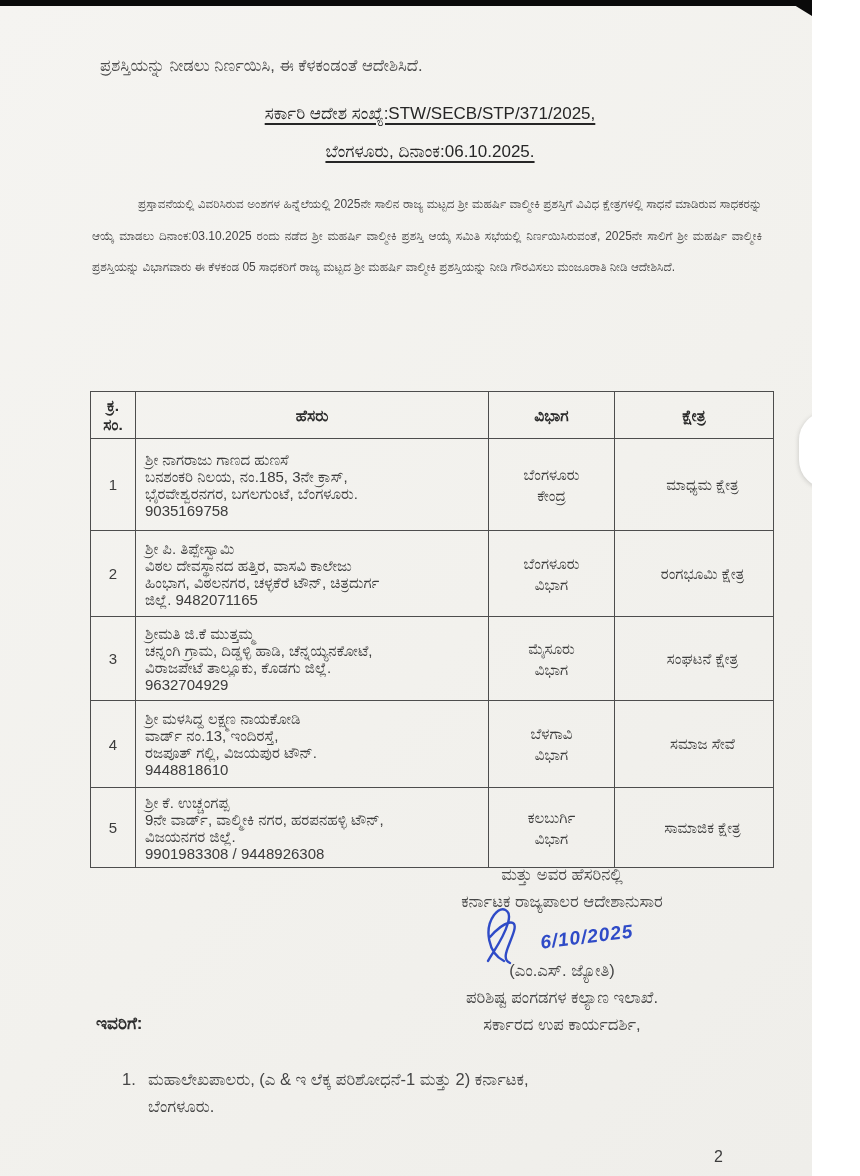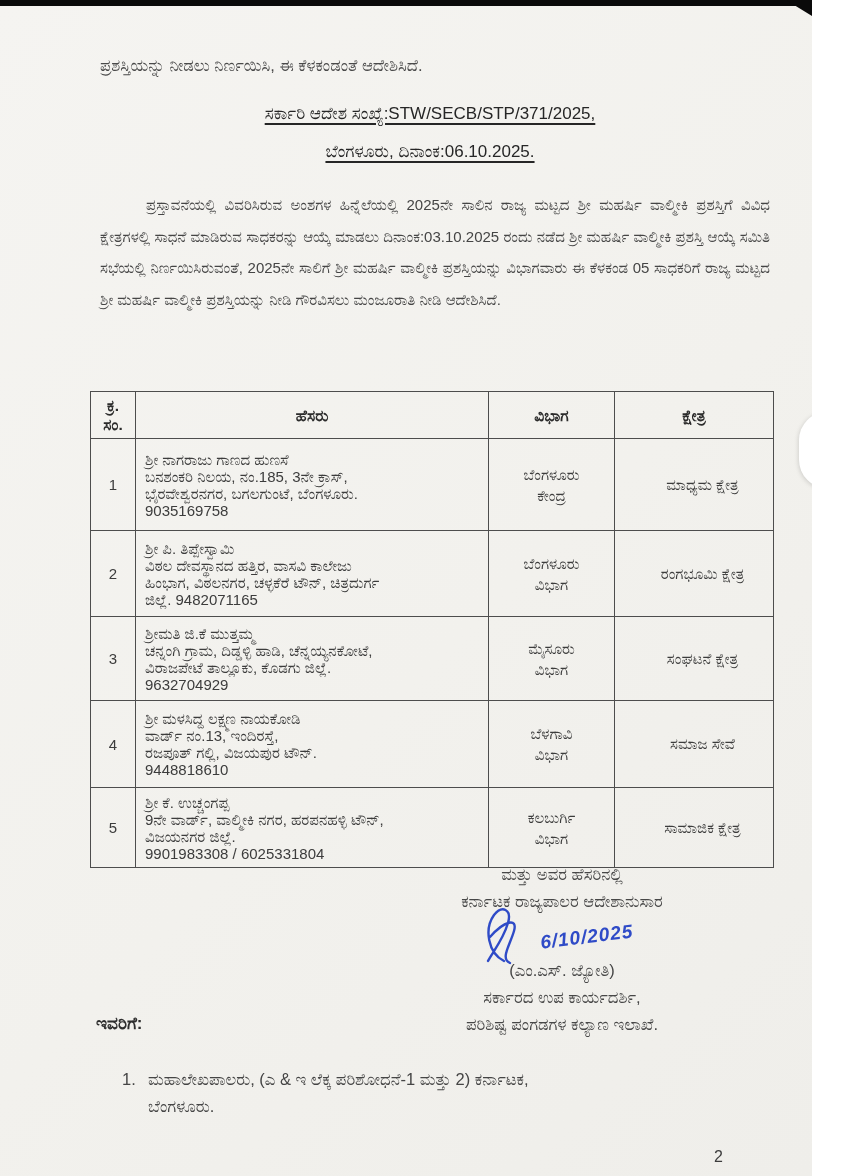--- a/index.html
+++ b/index.html
@@ -28,22 +28,22 @@
   .order-head {
     position: absolute; left: 90px; top: 102px; width: 680px;
     text-align: center; font-weight: normal; color: #262626;
   }
   .order-head div {
     font-size: 17px; line-height: 24px; margin-bottom: 14px;
     text-decoration: underline; text-underline-offset: 4px;
     text-decoration-thickness: 1.5px;
   }
   .body-paragraph {
-    position: absolute; left: 100px; top: 189px; width: 670px;
-    font-size: 15px; line-height: 31.5px;
+    position: absolute; left: 92px; top: 189px; width: 670px;
+    font-size: 12px; line-height: 31.5px;
     text-align: justify; text-indent: 46px;
     color: #454545;
   }
   .awardees-table {
     position: absolute; left: 90px; top: 391px;
     border-collapse: collapse; table-layout: fixed;
     width: 683px;
     font-size: 15px; color: #3c3c3c;
   }
   .awardees-table th, .awardees-table td {
@@ -177,41 +177,41 @@
 9448818610</td>
         <td class="div-cell">ಬೆಳಗಾವಿ
 ವಿಭಾಗ</td>
         <td class="field-cell">ಸಮಾಜ ಸೇವೆ</td>
       </tr>
       <tr style="height:80px;">
         <td class="sl-cell">5</td>
         <td class="name-cell">ಶ್ರೀ ಕೆ. ಉಚ್ಚಂಗಪ್ಪ
 9ನೇ ವಾರ್ಡ್, ವಾಲ್ಮೀಕಿ ನಗರ, ಹರಪನಹಳ್ಳಿ ಟೌನ್,
 ವಿಜಯನಗರ ಜಿಲ್ಲೆ.
-9901983308 / 6025331804</td>
+9901983308 / 9448926308</td>
         <td class="div-cell">ಕಲಬುರ್ಗಿ
 ವಿಭಾಗ</td>
         <td class="field-cell">ಸಾಮಾಜಿಕ ಕ್ಷೇತ್ರ</td>
       </tr>
     </tbody>
   </table>
 
   <div class="sign-block">
     <div>ಮತ್ತು ಅವರ ಹೆಸರಿನಲ್ಲಿ</div>
     <div>ಕರ್ನಾಟಕ ರಾಜ್ಯಪಾಲರ ಆದೇಶಾನುಸಾರ</div>
     <div class="sig-area">
       <svg class="sig-scribble" width="90" height="64" viewBox="0 0 90 64">
         <path d="M34,58 C18,50 14,26 24,12 C32,2 42,6 38,20 C33,37 22,50 18,58
                  M20,34 C34,18 48,14 44,28 C40,42 30,56 40,60" fill="none" stroke="#2f4bc7" stroke-width="2.4" stroke-linecap="round"></path>
       </svg>
       <span class="sig-date">6/10/2025</span>
     </div>
     <div class="officer-name">(ಎಂ.ಎಸ್. ಜ್ಯೋತಿ)</div>
+    <div>ಪರಿಶಿಷ್ಟ ಪಂಗಡಗಳ ಕಲ್ಯಾಣ ಇಲಾಖೆ.</div>
     <div>ಸರ್ಕಾರದ ಉಪ ಕಾರ್ಯದರ್ಶಿ,</div>
-    <div>ಪರಿಶಿಷ್ಟ ಪಂಗಡಗಳ ಕಲ್ಯಾಣ ಇಲಾಖೆ.</div>
   </div>
 
   <div class="to-label">ಇವರಿಗೆ:</div>
 
   <div class="recipient">
     <span class="rec-no">1.</span>
     <span class="rec-text">ಮಹಾಲೇಖಪಾಲರು, (ಎ &amp; ಇ ಲೆಕ್ಕ ಪರಿಶೋಧನೆ-1 ಮತ್ತು 2) ಕರ್ನಾಟಕ,
 ಬೆಂಗಳೂರು.</span>
   </div>
 

